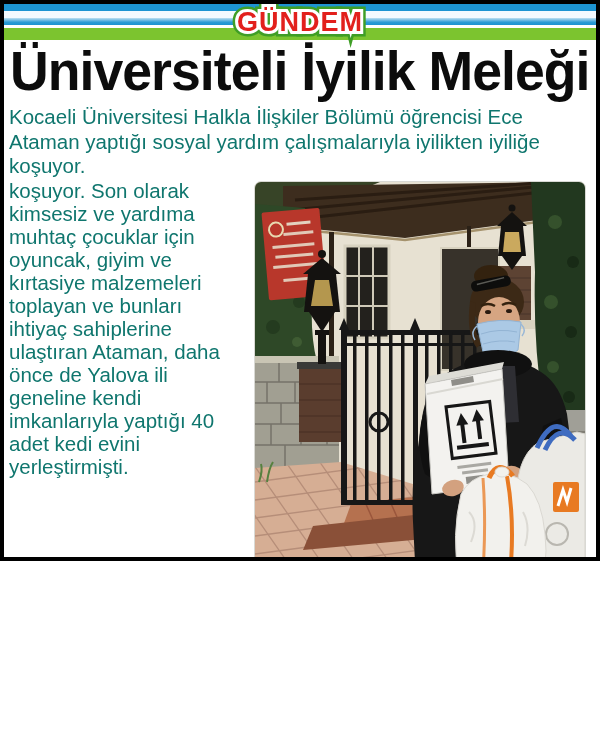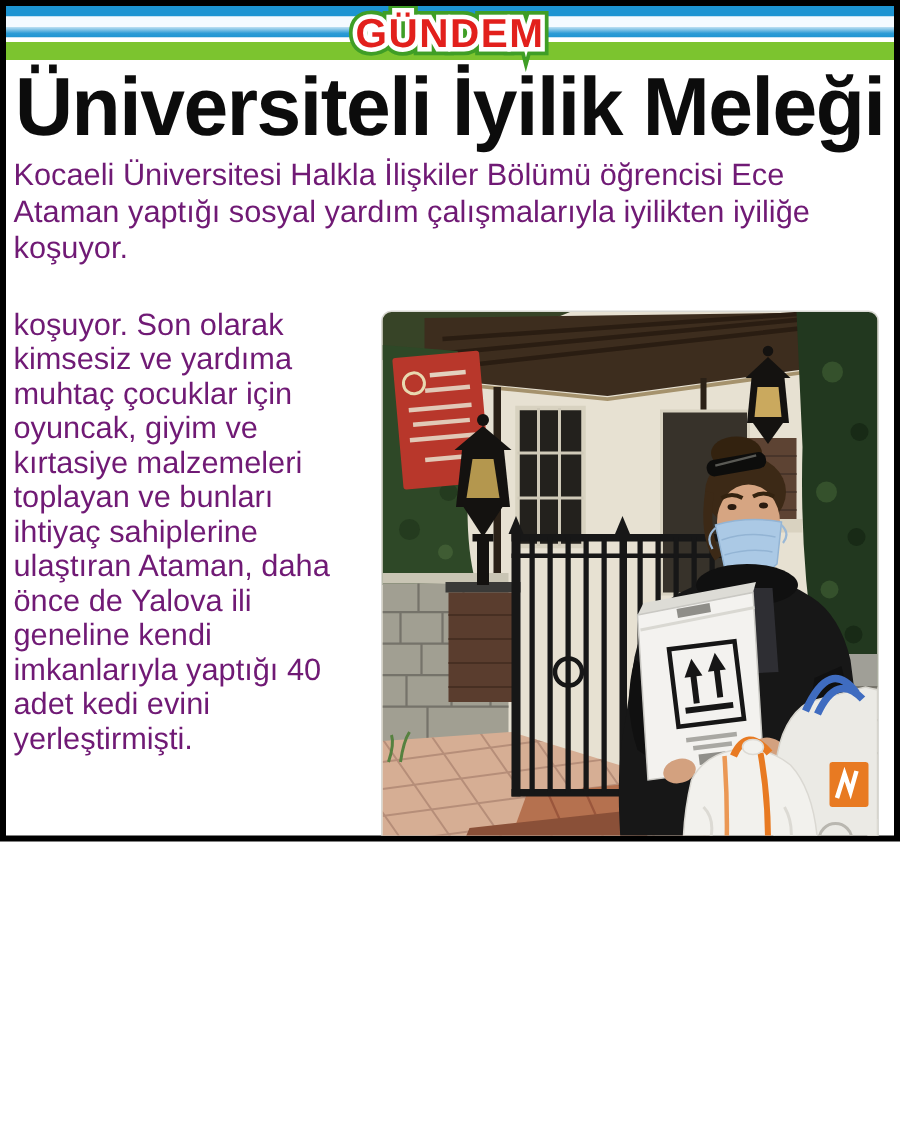--- a/index.html
+++ b/index.html
@@ -31,23 +31,23 @@
   .logo-red   { color:#e2201c; }
 
   
   .headline {
     margin:1px 6px 2px 6px; height:62px; overflow:visible;
     font-weight:bold; font-size:55px; line-height:60px; letter-spacing:-1px;
     color:#0c0c0c; white-space:nowrap; transform-origin:0 50%;
   }
 
   
-  .content { padding:0 4px 0 5px; color:#701a75; }
+  .content { padding:0 4px 0 5px; color:#0f766e; }
   .content p { margin:0; font-size:20.5px; line-height:24.5px; }
-  .wrap-row { display:flex; gap:8px; align-items:flex-start;margin-top:26px; }
+  .wrap-row { display:flex; gap:8px; align-items:flex-start; }
   .left-col { width:234px; flex:0 0 234px; }
   .left-col p { line-height:23px; }
   figure.photo { margin:2px 0 0 0; flex:0 0 338px; width:338px; }
   figure.photo svg {
     display:block; width:330px; height:420px; margin:0 auto;
     border:1px solid #d9d9d4; border-radius:7px; background:#e7e1d2;
   }
   .outro { margin-top:1px !important; }
 </style>
 </head>

